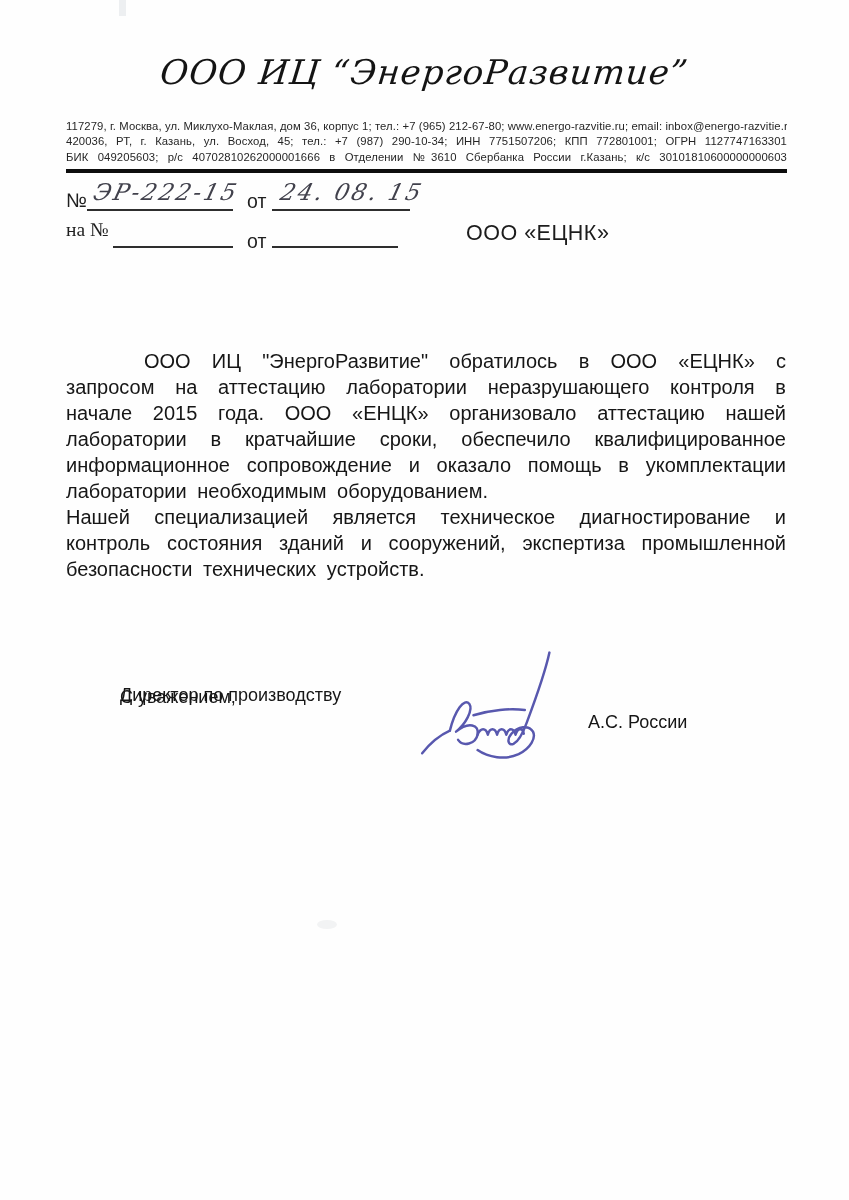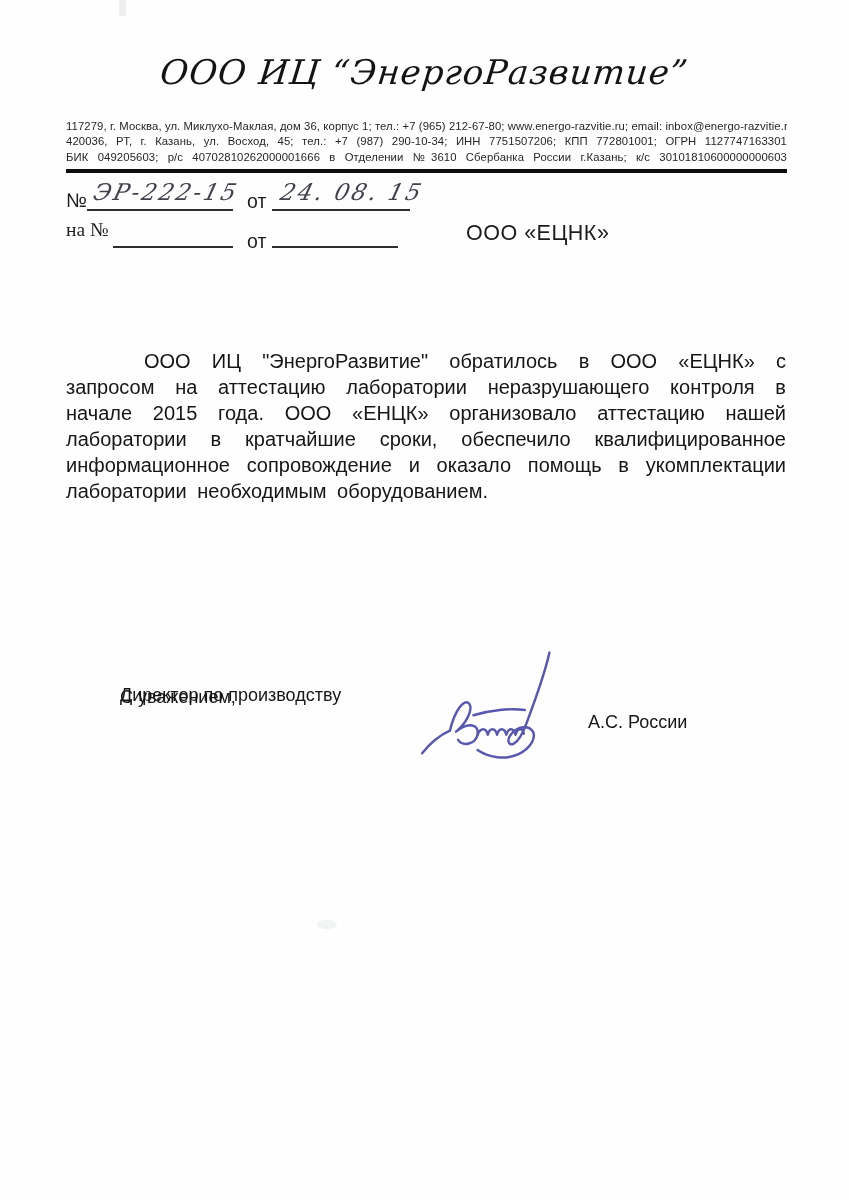--- a/index.html
+++ b/index.html
@@ -102,20 +102,21 @@
 
   <span class="recipient">ООО «ЕЦНК»</span>
 
   <span class="ref-label" style="left:66px;top:219px;font-family:Liberation Serif, serif;">на №</span>
   <div class="uline" style="left:113px;top:246px;width:120px;"></div>
   <span class="ref-label" style="left:247px;top:230px;">от</span>
   <div class="uline" style="left:272px;top:246px;width:126px;"></div>
 
   <div class="body-text">
     <p><span>ООО ИЦ "ЭнергоРазвитие" обратилось в ООО «ЕЦНК» с запросом на аттестацию лаборатории неразрушающего контроля в начале 2015 года. ООО «ЕНЦК» организовало аттестацию нашей лаборатории в кратчайшие сроки, обеспечило квалифицированное информационное сопровождение и оказало помощь в укомплектации лаборатории необходимым оборудованием.</span></p>
+    <p class="no-indent"><span>Нашей специализацией является техническое диагностирование и контроль состояния зданий и сооружений, экспертиза промышленной безопасности технических устройств.</span></p>
   </div>
 
   <span class="sig-line" style="left:120px;top:687px;">С уважением,</span>
   <span class="sig-line" style="left:120px;top:685px;">Директор по производству</span>
 
   <svg class="sig-svg" viewBox="0 0 152 118">
     <g fill="none" stroke="#4a4aa8" stroke-width="2.4" stroke-linecap="round" stroke-linejoin="round" opacity="0.92">
       <path d="M6 104 C14 94 24 86 33 82"></path>
       <path d="M33 82 C38 62 47 50 52 56 C56 62 48 76 39 83 C51 73 62 76 60 86 C58 95 46 98 41 91"></path>
       <path d="M60 86 C63 79 68 79 70 86 C72 79 77 79 79 86 C81 79 86 79 88 86 C90 79 95 79 97 86 C99 79 104 79 105 85"></path>

